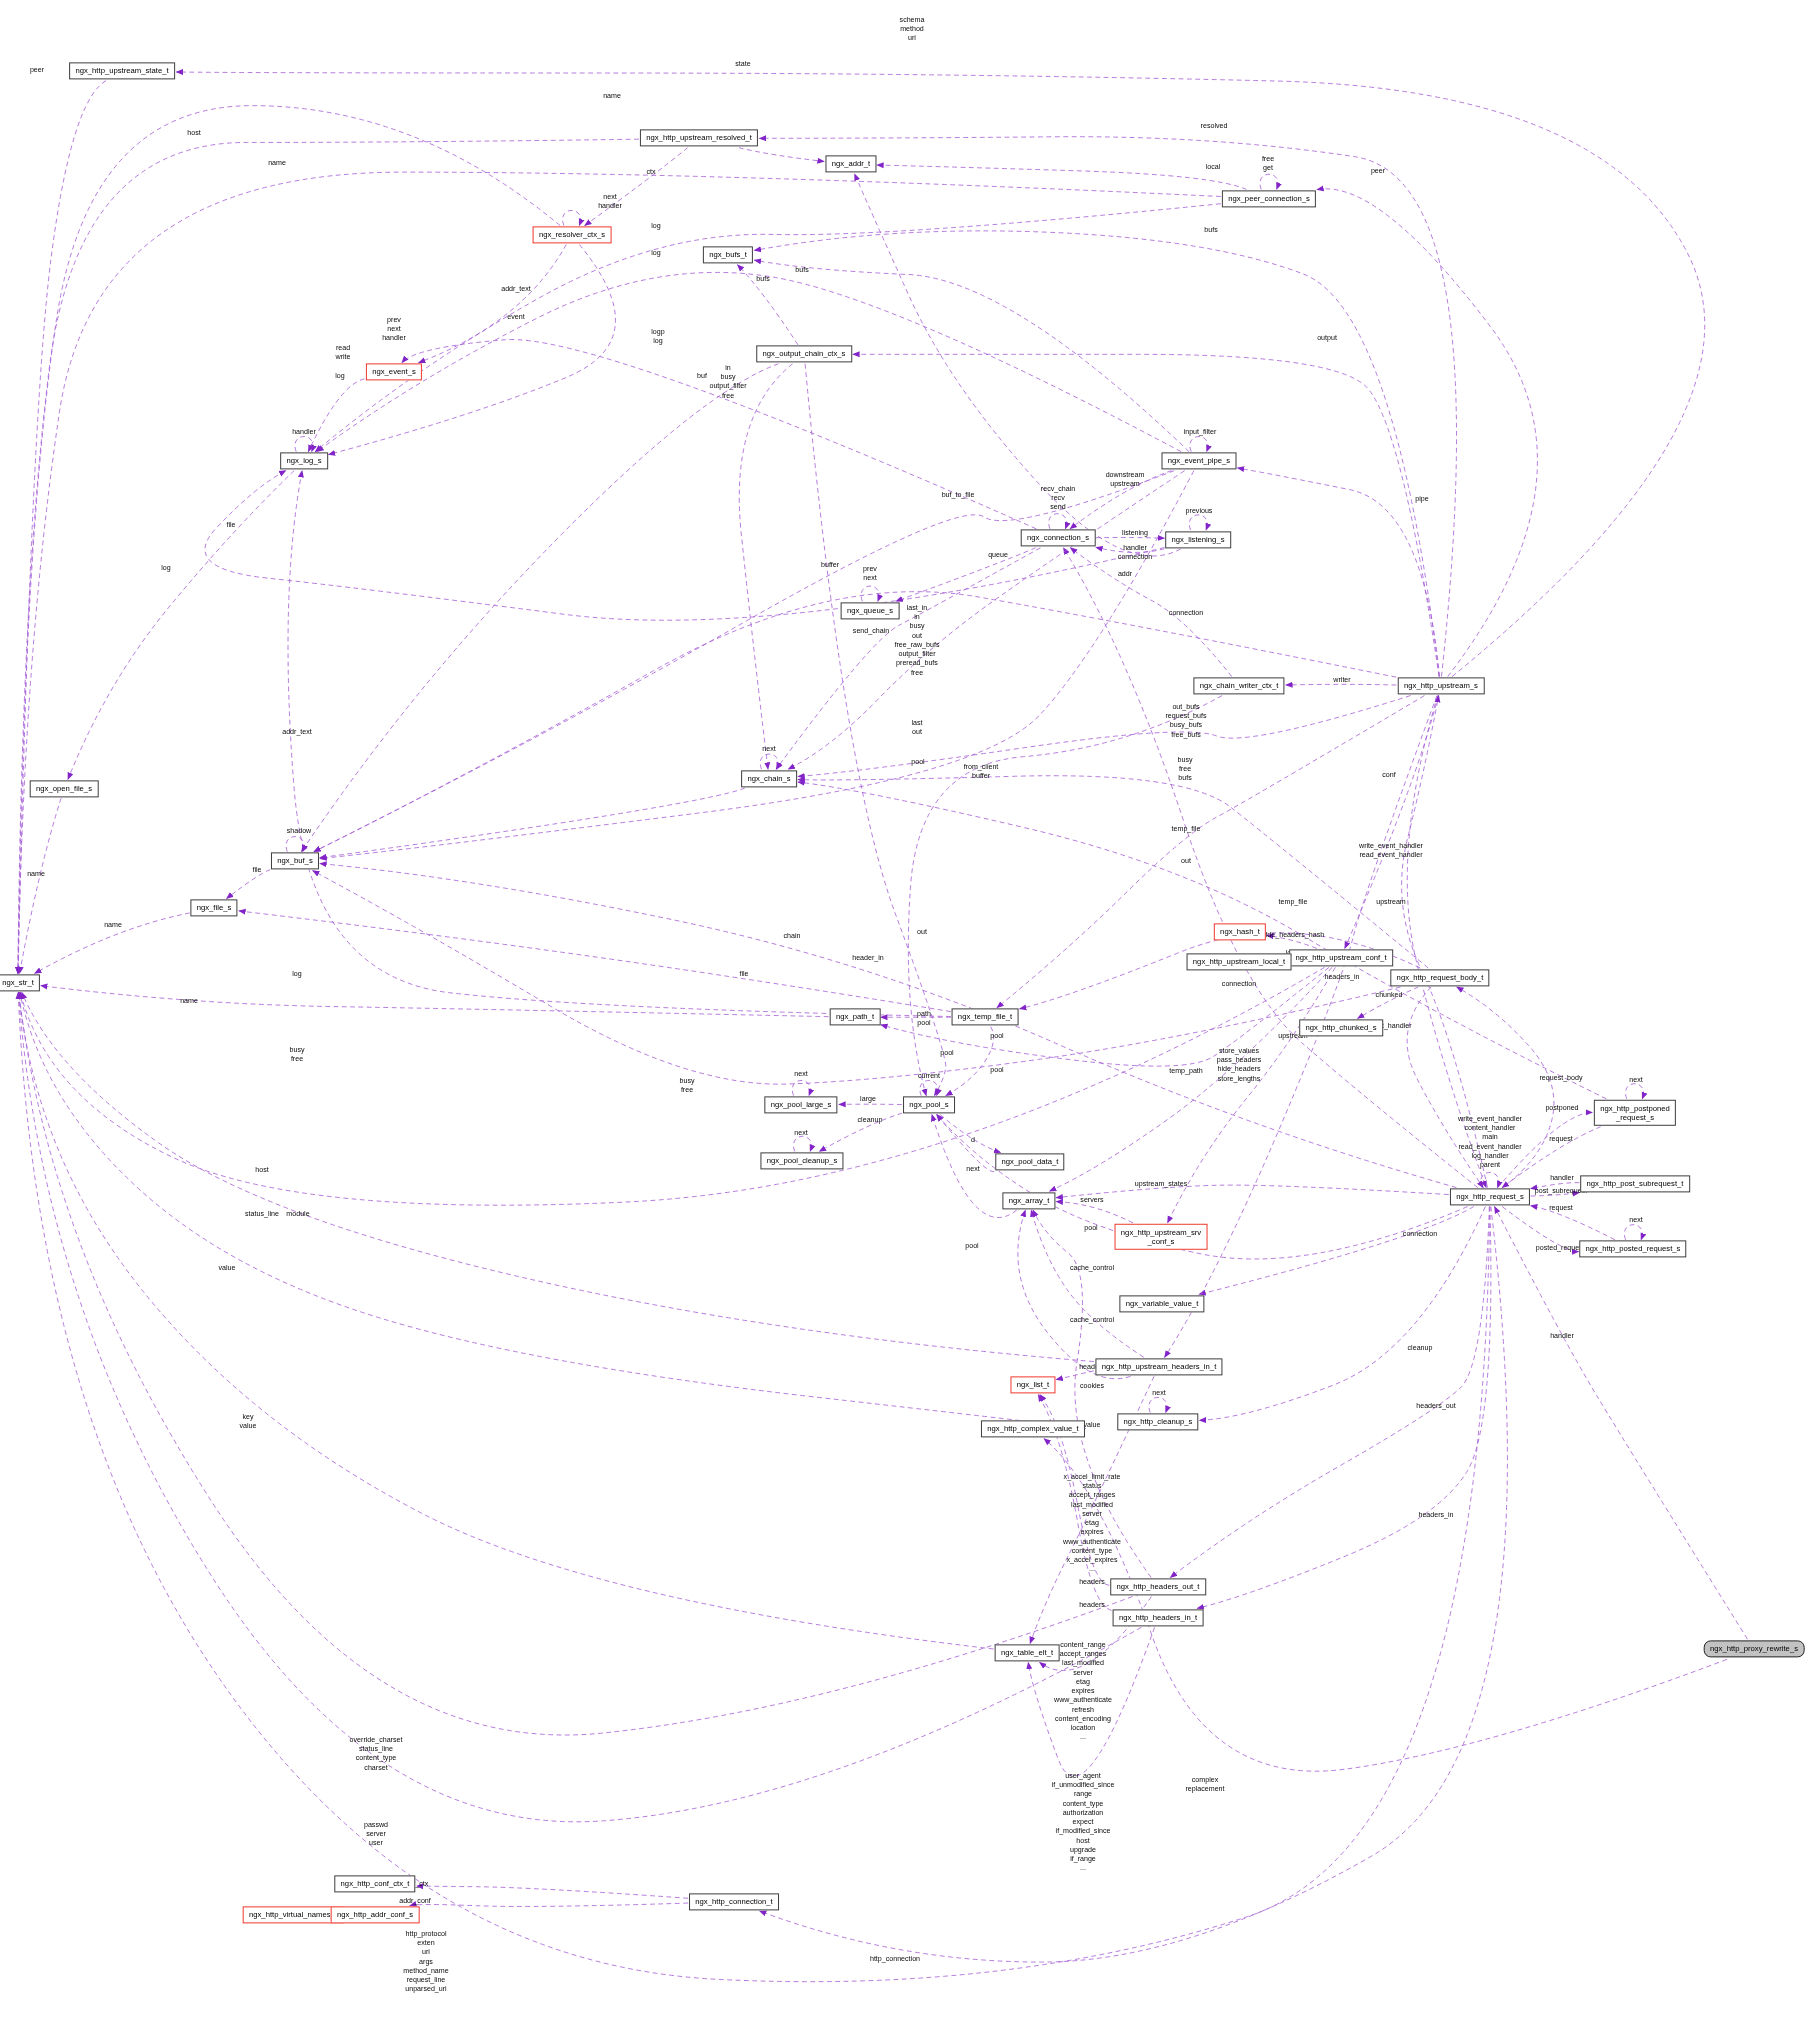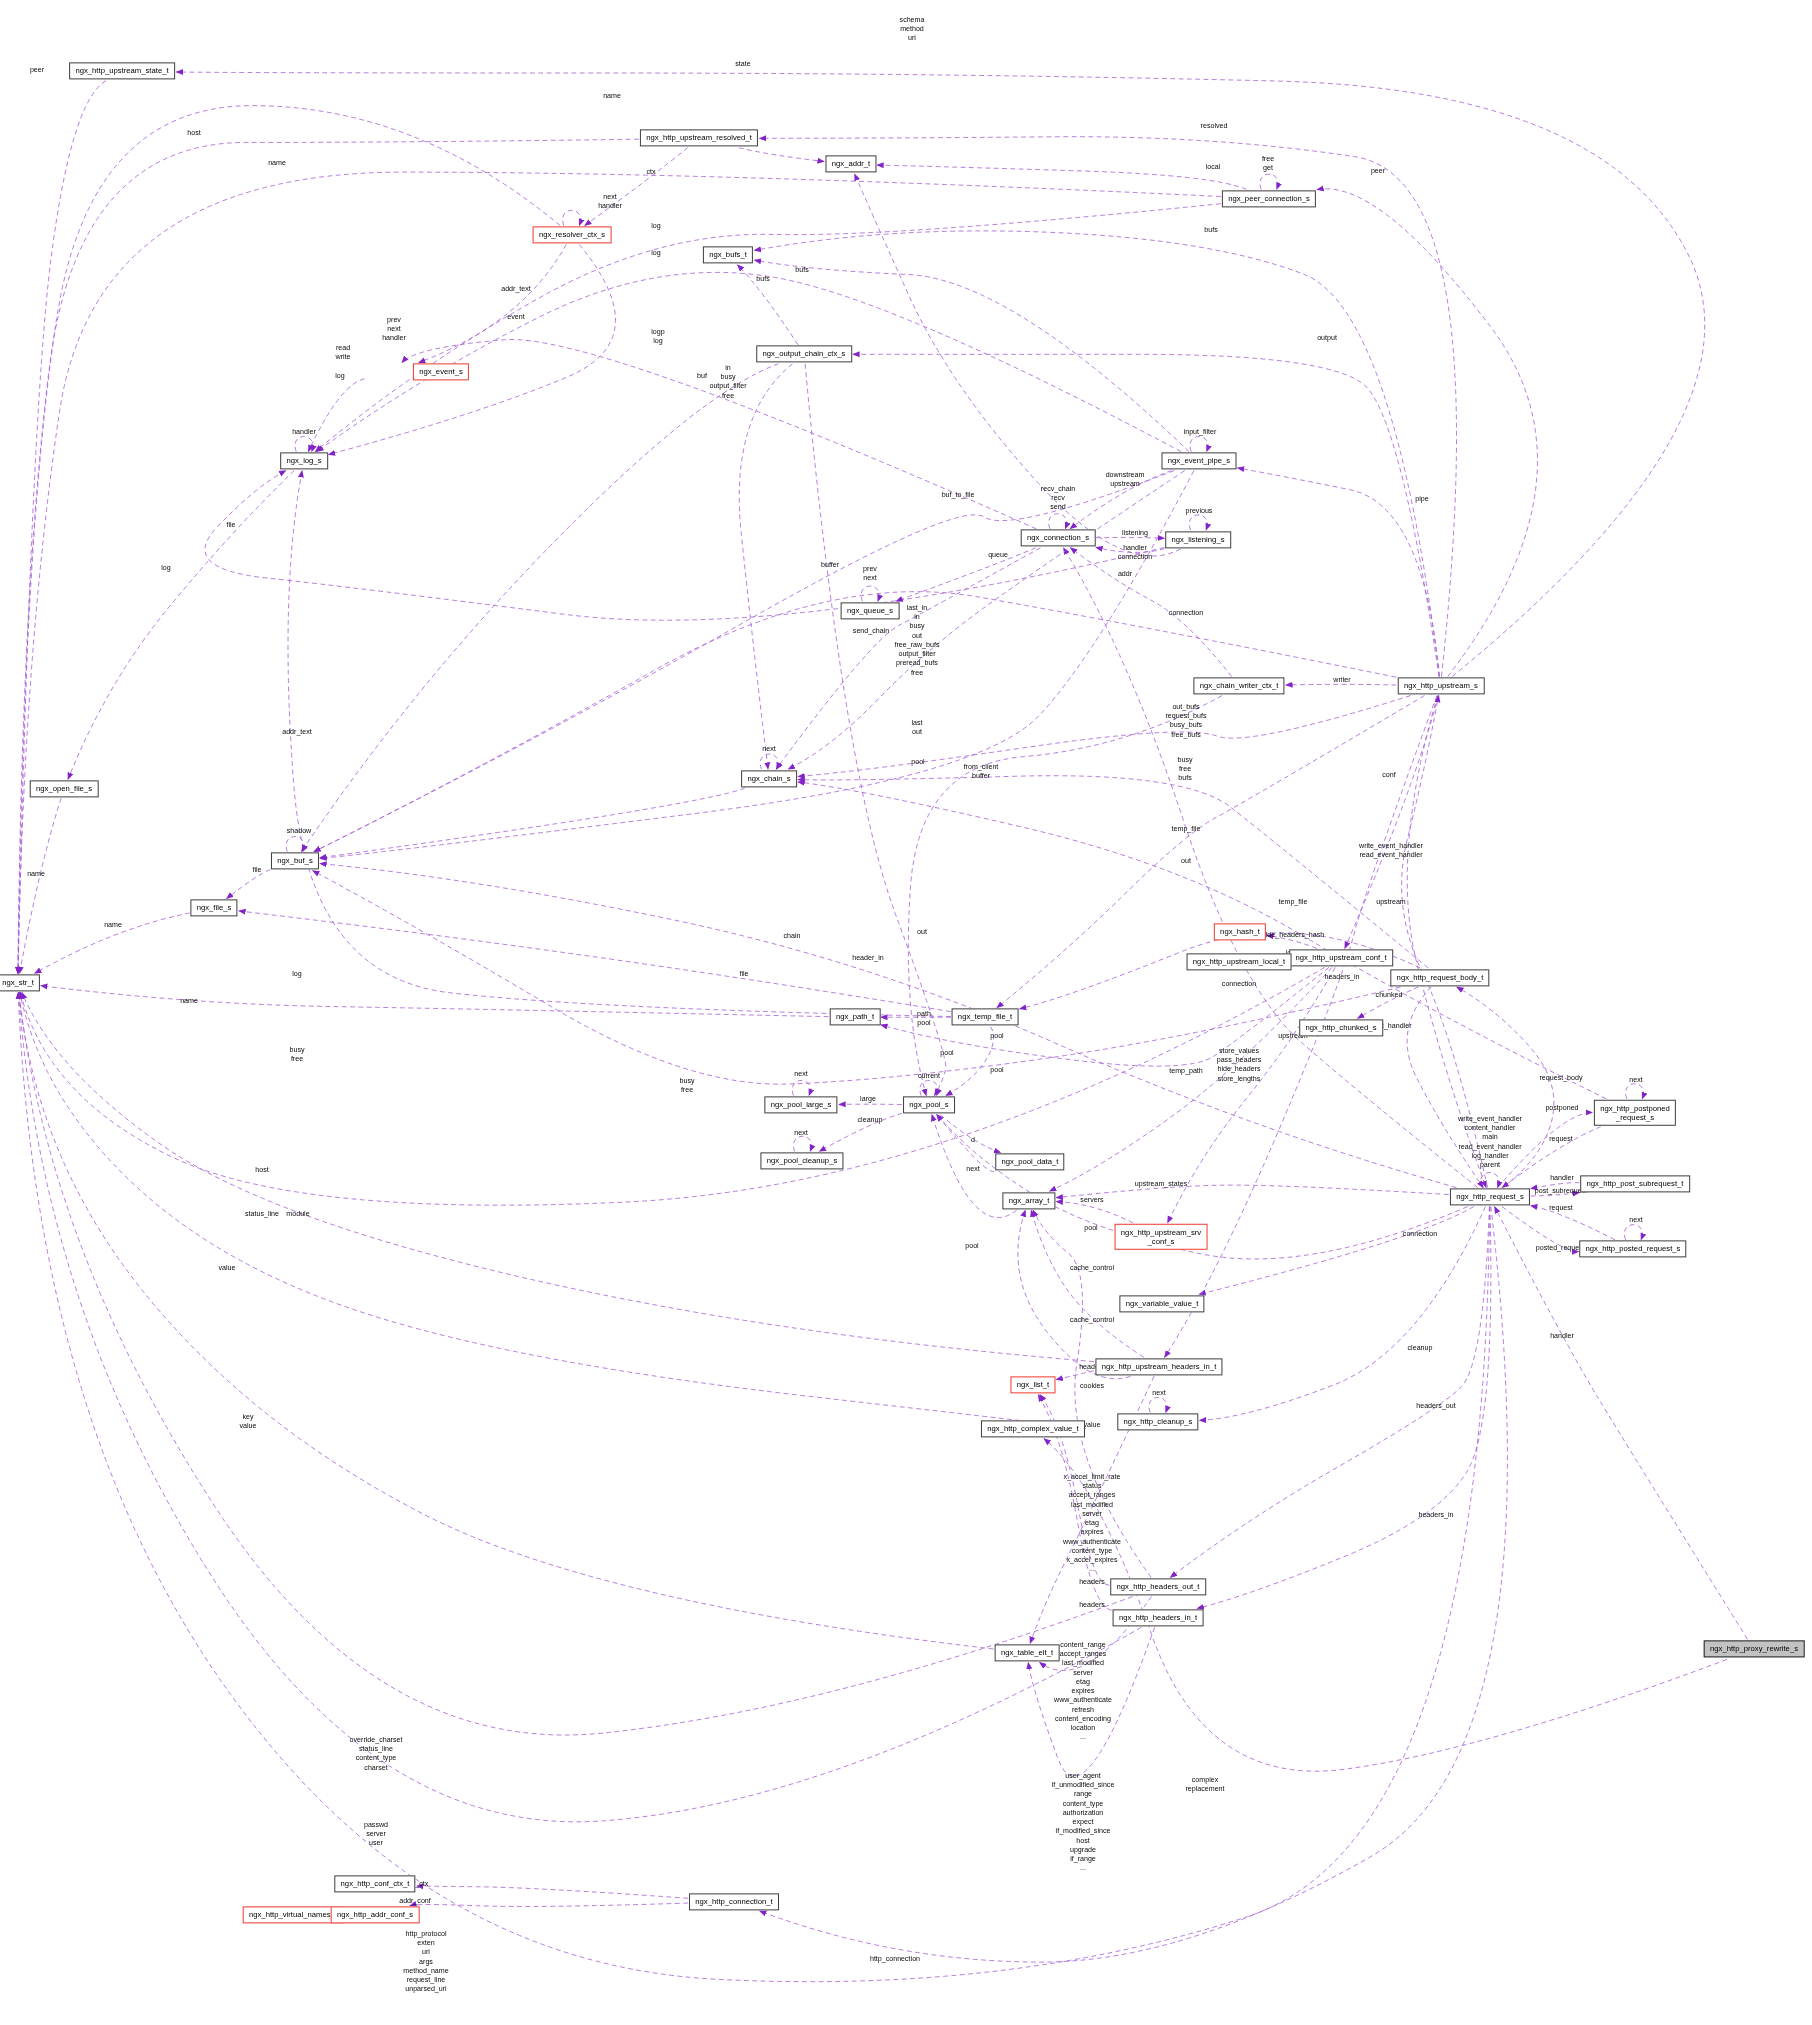--- a/index.html
+++ b/index.html
@@ -152,21 +152,21 @@
       </g>
   </svg>
   <div id="nodes-layer">
       <div class="node" style="left: 122px; top: 71px;">ngx_http_upstream_state_t</div>
       <div class="node" style="left: 699px; top: 138px;">ngx_http_upstream_resolved_t</div>
       <div class="node" style="left: 851px; top: 164px;">ngx_addr_t</div>
       <div class="node" style="left: 1269px; top: 199px; text-align: center;">ngx_peer_connection_s</div>
       <div class="node red" style="left: 572px; top: 235px;">ngx_resolver_ctx_s</div>
       <div class="node" style="left: 728px; top: 255px;">ngx_bufs_t</div>
       <div class="node" style="left: 804px; top: 354px;">ngx_output_chain_ctx_s</div>
-      <div class="node red" style="left: 394px; top: 372px; margin-left: 47px;">ngx_event_s</div>
+      <div class="node red" style="left: 394px; top: 372px;">ngx_event_s</div>
       <div class="node" style="left: 304px; top: 461px;">ngx_log_s</div>
       <div class="node" style="left: 1199px; top: 461px;">ngx_event_pipe_s</div>
       <div class="node" style="left: 1058px; top: 538px;">ngx_connection_s</div>
       <div class="node" style="left: 1198px; top: 540px;">ngx_listening_s</div>
       <div class="node" style="left: 870px; top: 611px;">ngx_queue_s</div>
       <div class="node" style="left: 769px; top: 779px;">ngx_chain_s</div>
       <div class="node" style="left: 1239px; top: 686px;">ngx_chain_writer_ctx_t</div>
       <div class="node" style="left: 1441px; top: 686px;">ngx_http_upstream_s</div>
       <div class="node" style="left: 64px; top: 789px;">ngx_open_file_s</div>
       <div class="node" style="left: 295px; top: 861px;">ngx_buf_s</div>
@@ -187,21 +187,21 @@
       <div class="node red" style="left: 1161px; top: 1237px;">ngx_http_upstream_srv
 _conf_s</div>
       <div class="node" style="left: 1162px; top: 1304px;">ngx_variable_value_t</div>
       <div class="node" style="left: 1159px; top: 1367px;">ngx_http_upstream_headers_in_t</div>
       <div class="node red" style="left: 1033px; top: 1385px;">ngx_list_t</div>
       <div class="node" style="left: 1158px; top: 1422px;">ngx_http_cleanup_s</div>
       <div class="node" style="left: 1033px; top: 1429px;">ngx_http_complex_value_t</div>
       <div class="node" style="left: 1158px; top: 1587px;">ngx_http_headers_out_t</div>
       <div class="node" style="left: 1158px; top: 1618px;">ngx_http_headers_in_t</div>
       <div class="node" style="left: 1027px; top: 1653px;">ngx_table_elt_t</div>
-      <div class="node main" style="left: 1754px; top: 1649px;">ngx_http_proxy_rewrite_s</div>
+      <div class="node main" style="left: 1754px; top: 1649px; border-radius: 7px;">ngx_http_proxy_rewrite_s</div>
       <div class="node" style="left: 375px; top: 1884px;">ngx_http_conf_ctx_t</div>
       <div class="node red" style="left: 293px; top: 1915px;">ngx_http_virtual_names_t</div>
       <div class="node red" style="left: 375px; top: 1915px;">ngx_http_addr_conf_s</div>
       <div class="node" style="left: 734px; top: 1902px;">ngx_http_connection_t</div>
       <div class="node" style="left: 1635px; top: 1113px;">ngx_http_postponed
 _request_s</div>
       <div class="node" style="left: 1490px; top: 1197px;">ngx_http_request_s</div>
       <div class="node" style="left: 1635px; top: 1184px;">ngx_http_post_subrequest_t</div>
       <div class="node" style="left: 1633px; top: 1249px;">ngx_http_posted_request_s</div>
     </div>

